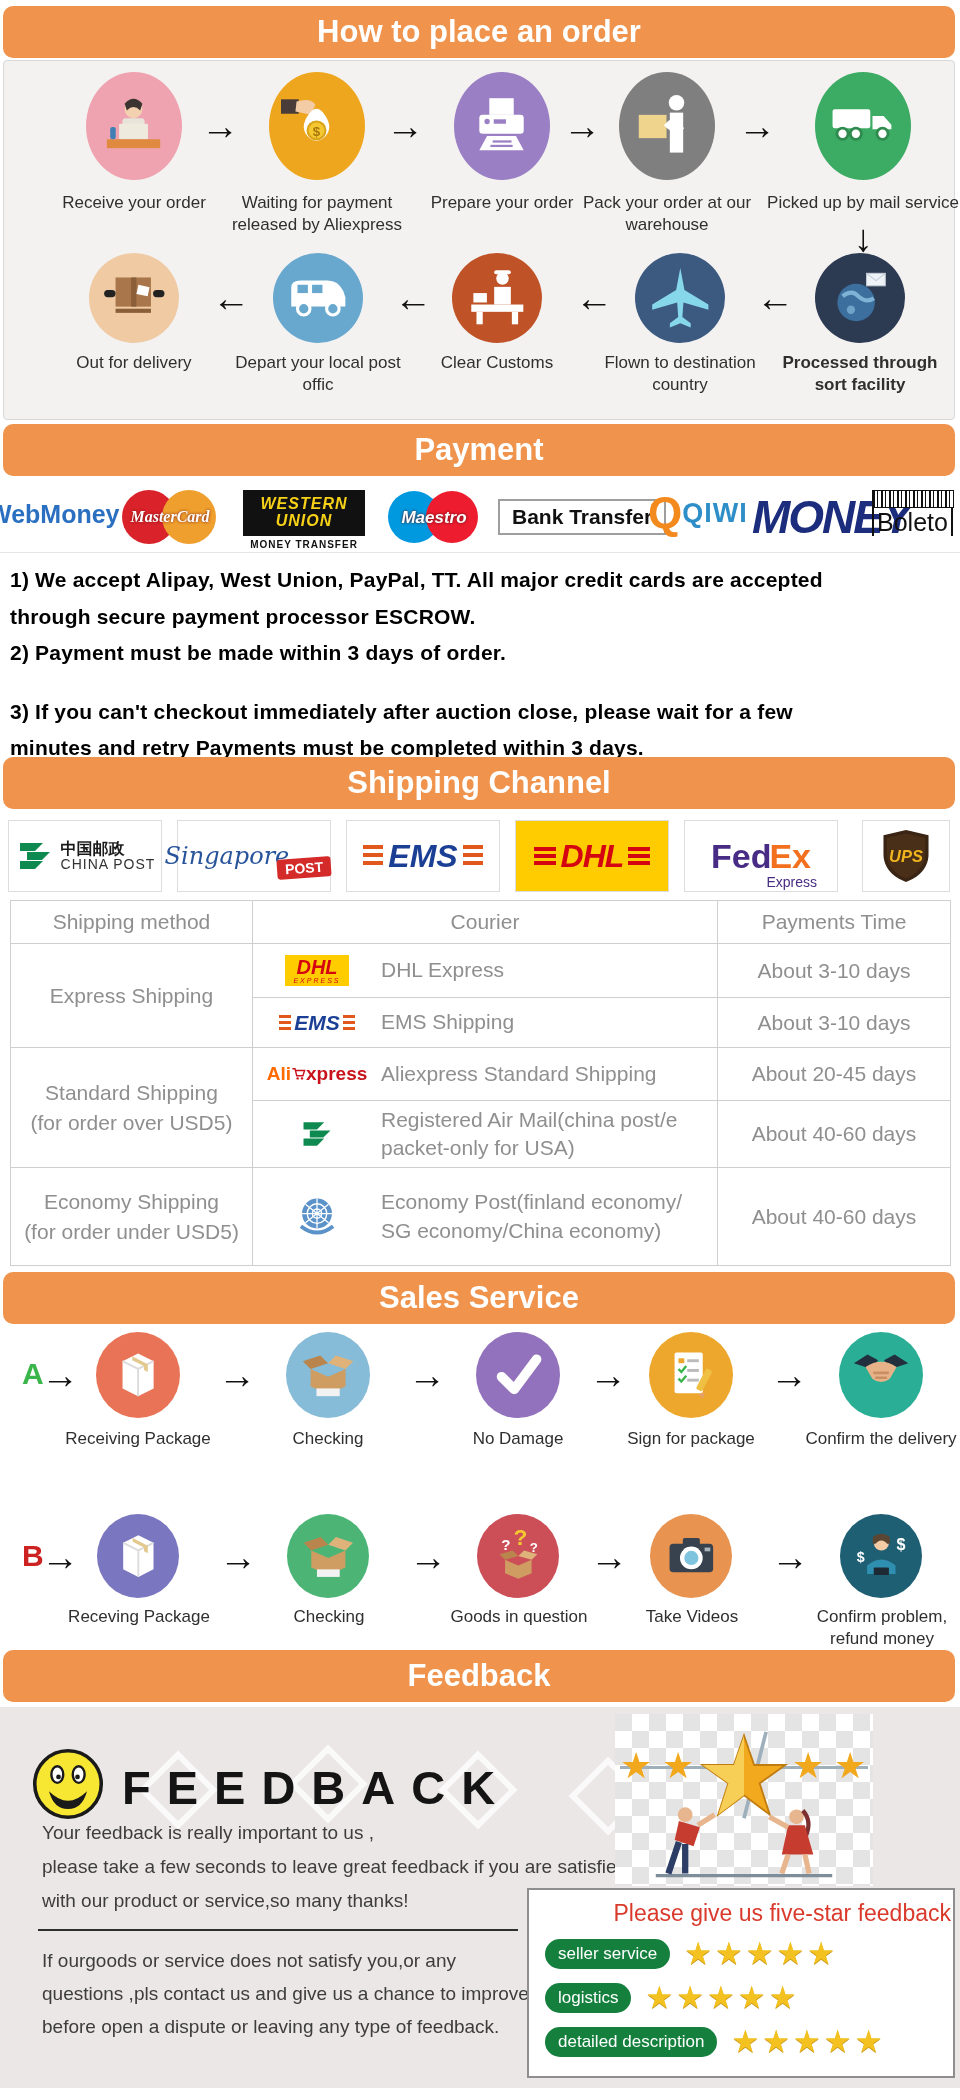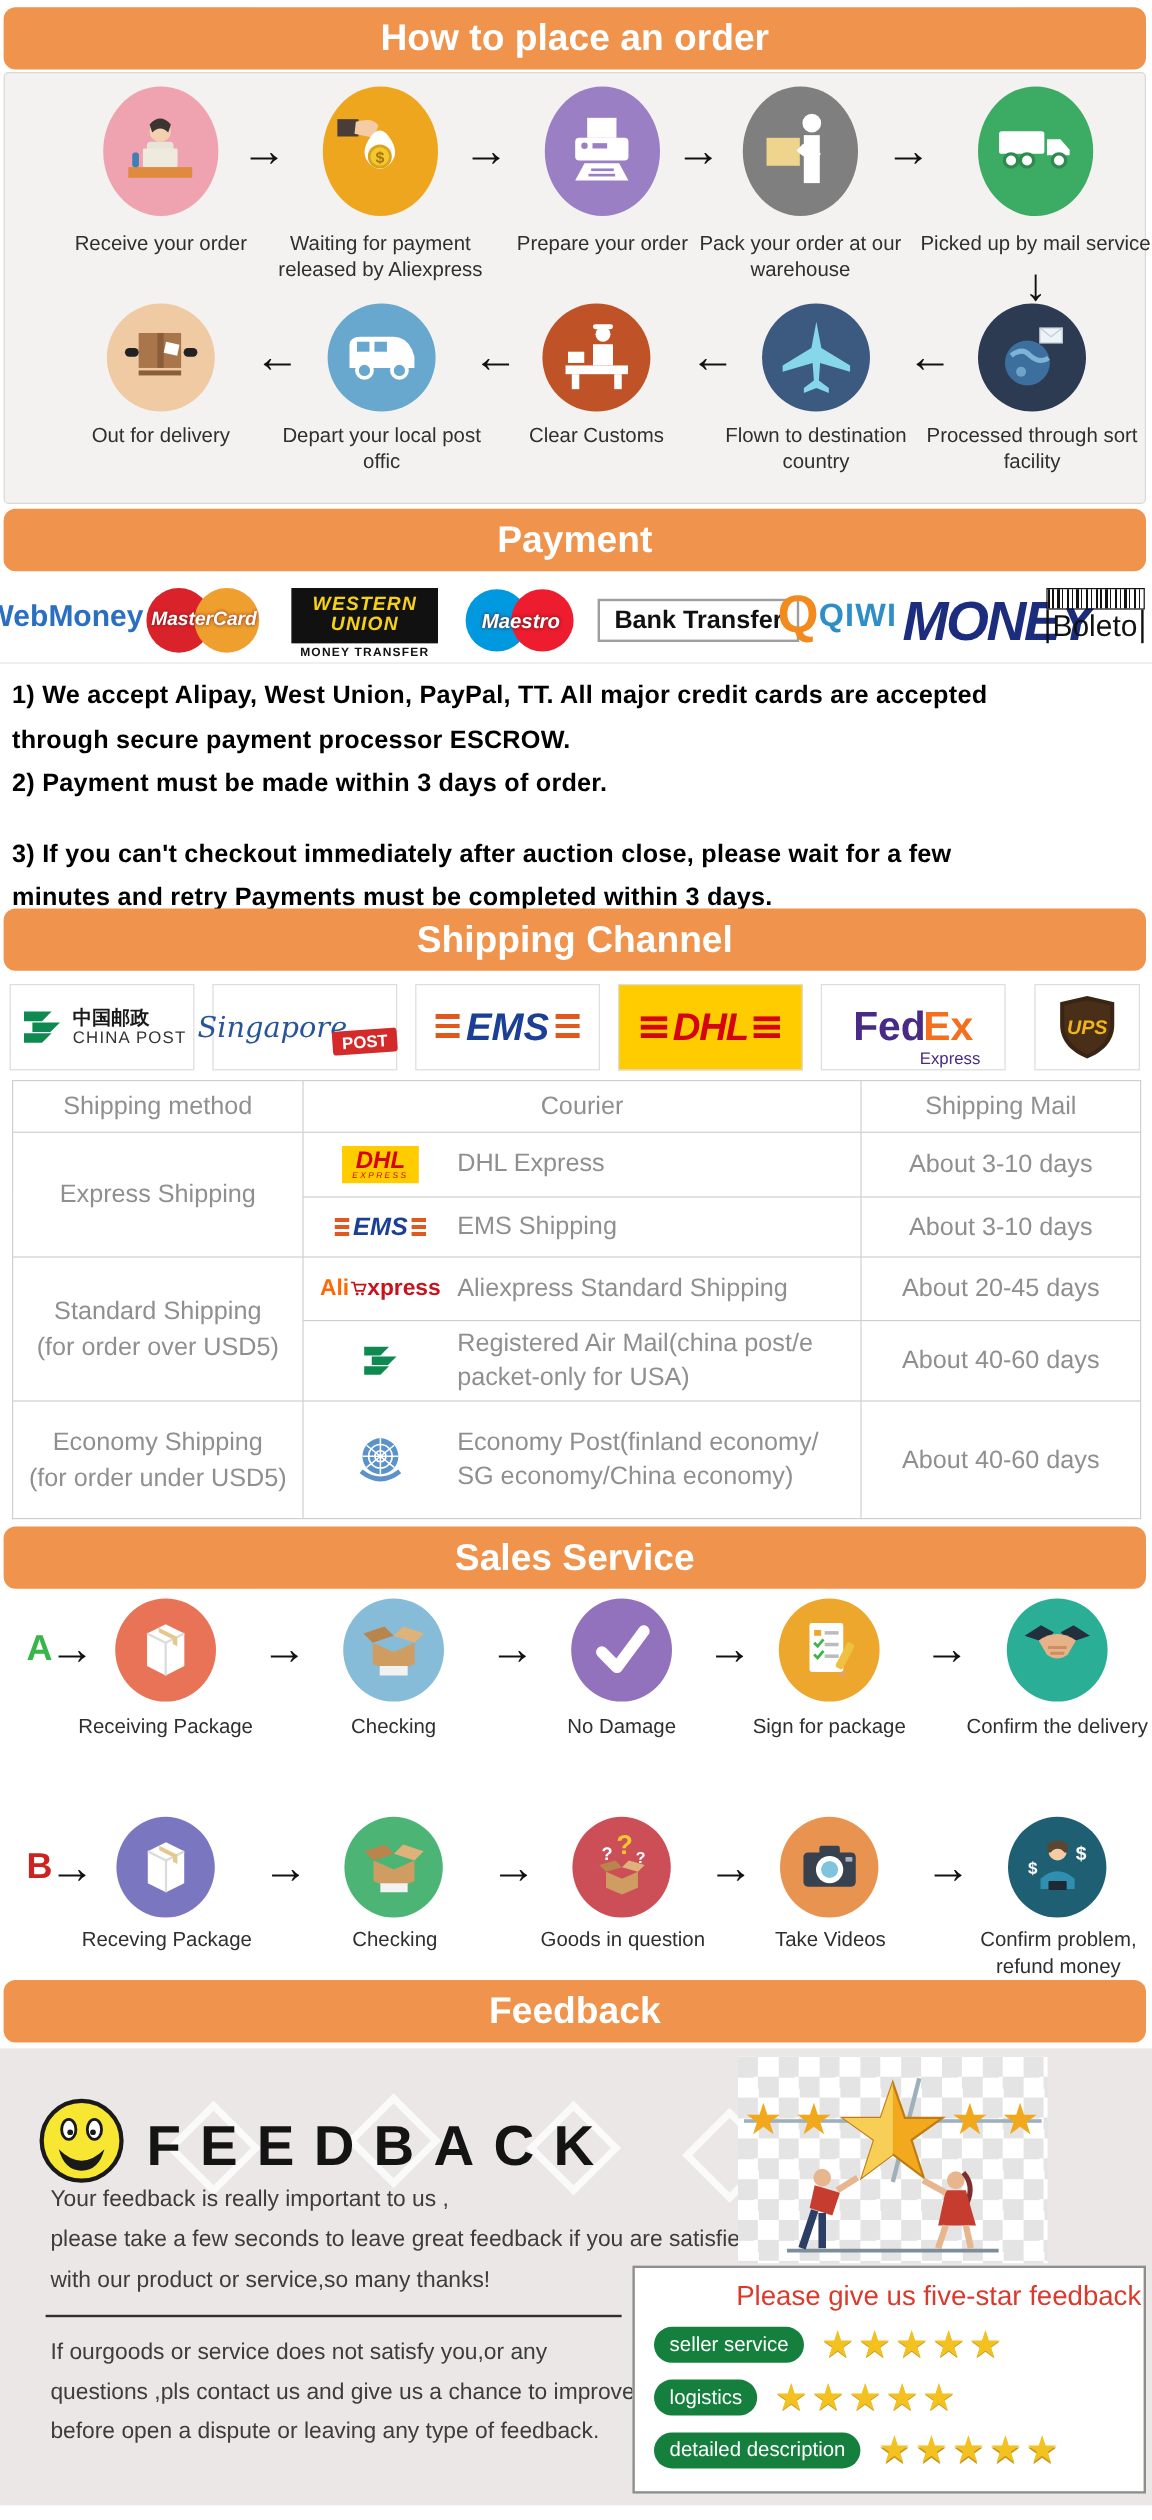--- a/index.html
+++ b/index.html
@@ -12,21 +12,21 @@
   .step{position:absolute;border-radius:50%;display:flex;align-items:center;justify-content:center;}
   .step svg{width:74%;height:74%;}
   .flabel{position:absolute;font-size:17px;color:#2f2f2f;text-align:center;line-height:1.3;}
   .arr{position:absolute;font-size:38px;color:#111;width:60px;text-align:center;font-weight:bold;line-height:40px;}
   .tag{position:absolute;font-size:30px;font-weight:bold;line-height:44px;}
   
   .pstrip{position:absolute;left:0;top:478px;width:960px;height:74px;background:#fff;border-bottom:1px solid #e4e4e4;}
   .plogo{position:absolute;display:flex;align-items:center;}
   .wm-text{font-weight:bold;font-size:25px;color:#2a6fc0;}
   .wm-globe{width:34px;height:34px;margin-left:4px;}
-  .mc{width:96px;height:58px;}
+  .mc{width:96px;height:58px;font-family:Liberation Serif, serif;}
   .mc-c,.mc-c2{position:absolute;top:2px;width:54px;height:54px;border-radius:50%;}
   .mc-c{left:0;background:#d9222a;}
   .mc-c2{left:40px;background:#ee9f2d;}
   .mc-t{position:absolute;top:20px;left:0;width:96px;text-align:center;color:#fff;font-style:italic;
         font-weight:bold;font-size:16px;text-shadow:0 0 3px #7a1313;}
   .wu{display:block;width:122px;}
   .wu-top{background:#111;color:#f7d117;font-weight:bold;text-align:center;font-size:16px;line-height:1.05;
           padding:4px 0;border:2px solid #111;}
   .wu-top span{display:block;letter-spacing:1px;font-style:italic;}
   .wu-bot{font-size:10px;font-weight:bold;color:#111;text-align:center;letter-spacing:1px;margin-top:3px;}
@@ -218,21 +218,21 @@
 
   <div class="arr" style="left:201px;top:278px;">←</div>
   <div class="arr" style="left:383px;top:278px;">←</div>
   <div class="arr" style="left:564px;top:278px;">←</div>
   <div class="arr" style="left:745px;top:278px;">←</div>
 
   <div class="flabel" style="left:39px;top:352px;width:190px;">Out for delivery</div>
   <div class="flabel" style="left:228px;top:352px;width:180px;">Depart your local post offic</div>
   <div class="flabel" style="left:407px;top:352px;width:180px;">Clear  Customs</div>
   <div class="flabel" style="left:587px;top:352px;width:186px;">Flown to destination country</div>
-  <div class="flabel" style="left:766px;top:352px;width:188px;">Processed through sort facility</div>
+  <div class="flabel" style="left:766px;top:352px;width:188px;font-weight:bold;">Processed through sort facility</div>
 
   <div class="banner" style="top:424px;">
     <span>Payment</span>
   </div>
 
   <div class="pstrip"></div>
 
   <div class="plogo" style="left:-12px;top:497px;">
     <span class="wm-text">WebMoney</span>
     <svg class="wm-globe" viewBox="0 0 40 40">
@@ -340,21 +340,21 @@
     <table class="ship">
       <colgroup>
           <col style="width:242px">
           <col style="width:465px">
           <col style="width:233px">
         </colgroup>
       <tbody>
           <tr style="height:43px;">
         <td class="th">Shipping method</td>
         <td class="th">Courier</td>
-        <td class="th">Shipping Mail</td>
+        <td class="th">Payments Time</td>
       </tr>
       <tr style="height:54px;">
         <td class="method" rowspan="2">Express Shipping</td>
         <td>
           <div class="cour">
             <span class="clogo">
               <span class="dhl-mini">
                     <b>DHL</b>
                     <i>EXPRESS</i>
                   </span>

